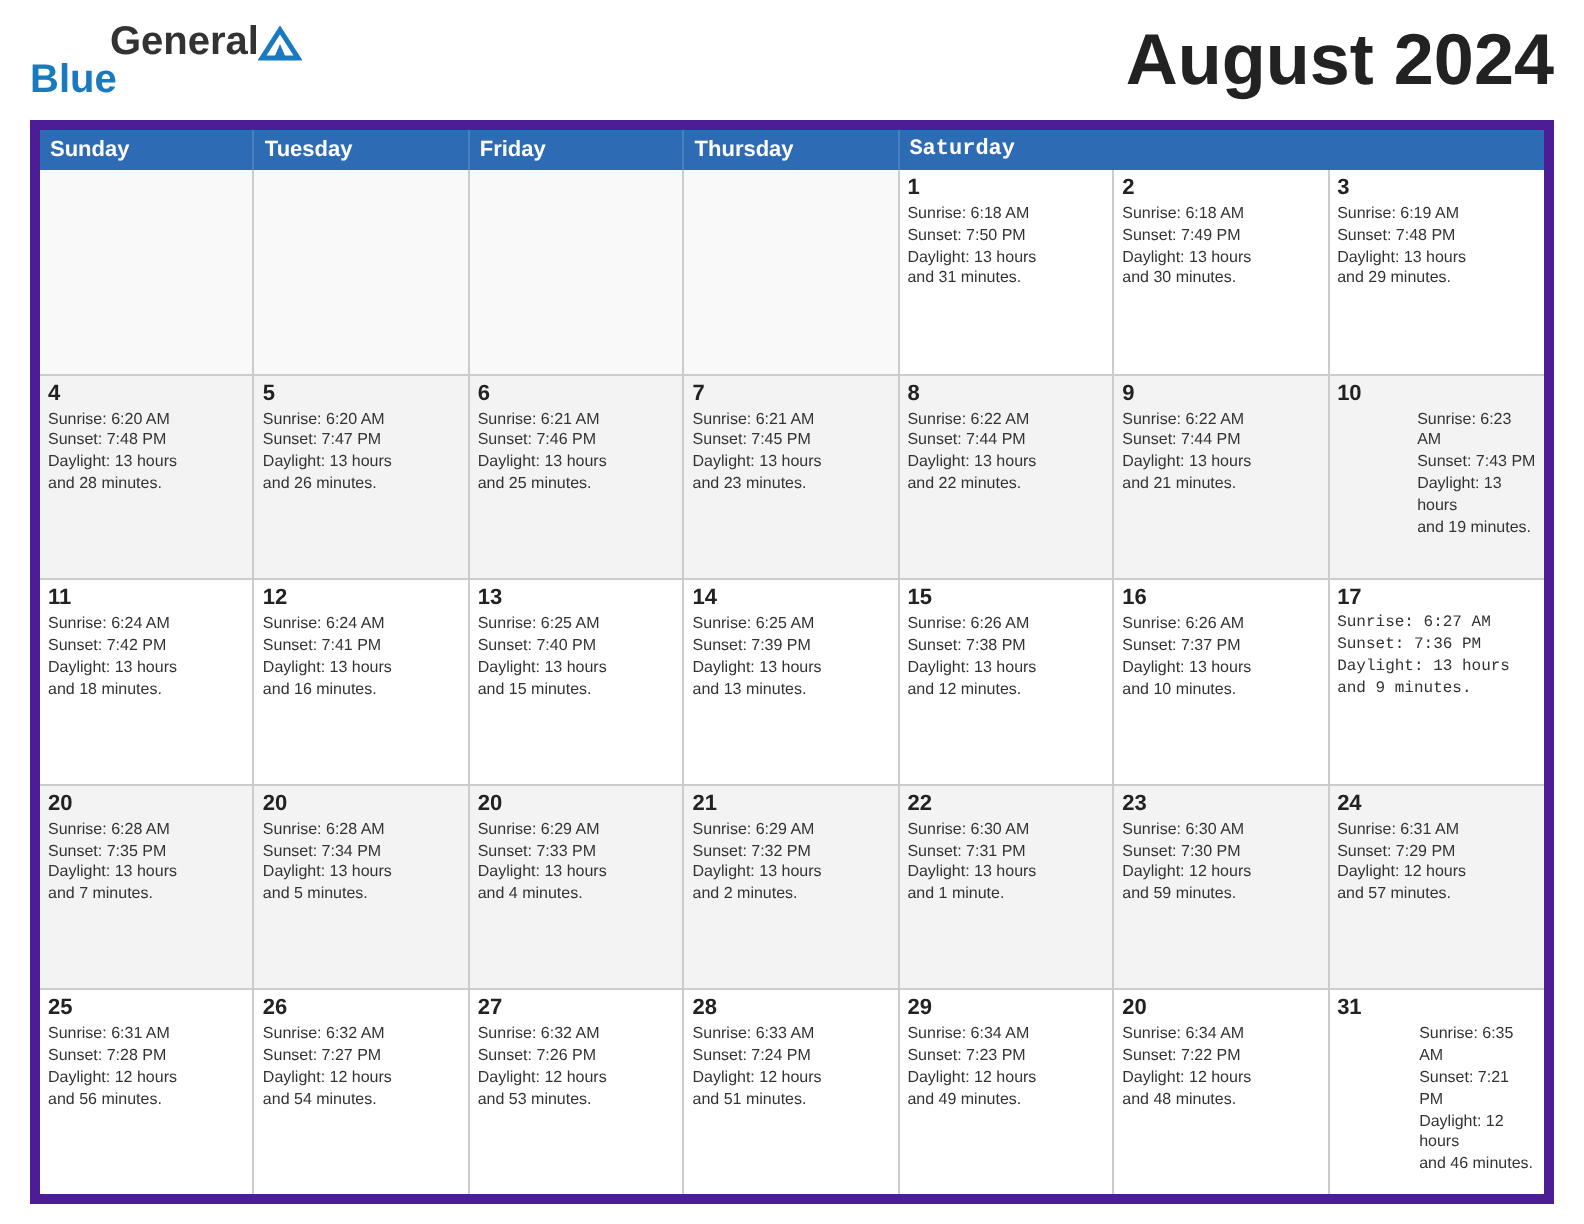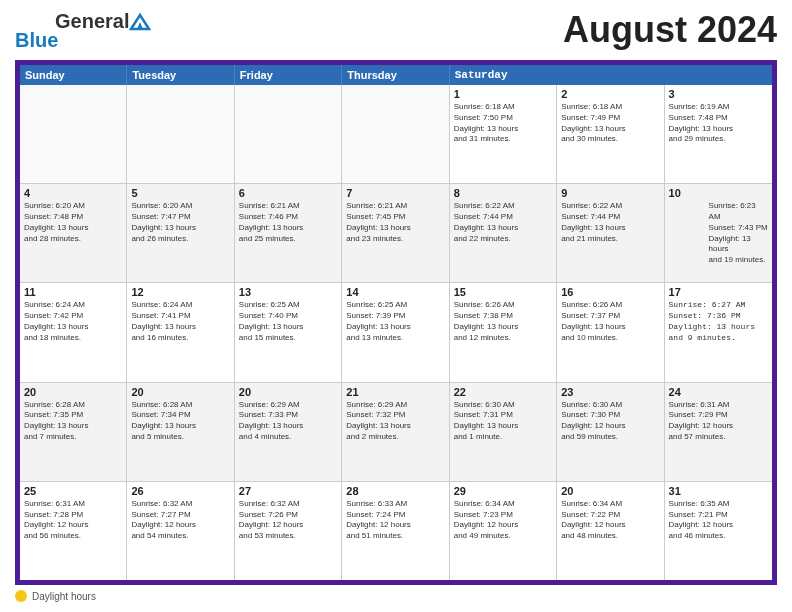--- a/index.html
+++ b/index.html
@@ -362,28 +362,22 @@
           </div>
           <div class="cal-cell">
             <span class="day-num">20</span>
             <div class="cell-info" style="white-space: pre-line;">Sunrise: 6:34 AM
 Sunset: 7:22 PM
 Daylight: 12 hours
 and 48 minutes.</div>
           </div>
           <div class="cal-cell">
             <span class="day-num">31</span>
-            <div class="cell-info" style="white-space: pre-line;">Sunrise: 6:35 AM
+            <div class="cell-info" style="white-space: pre-line; margin-left: 41px;">Sunrise: 6:35 AM
 Sunset: 7:21 PM
 Daylight: 12 hours
 and 46 minutes.</div>
           </div>
         </div>
       </div>
   </div>
 
-  <div class="footer">
-    <div class="footer-legend">
-      <span class="sun-icon"></span>
-      <span>Daylight hours</span>
-    </div>
-  </div>
 </div>
 
 </body></html>

